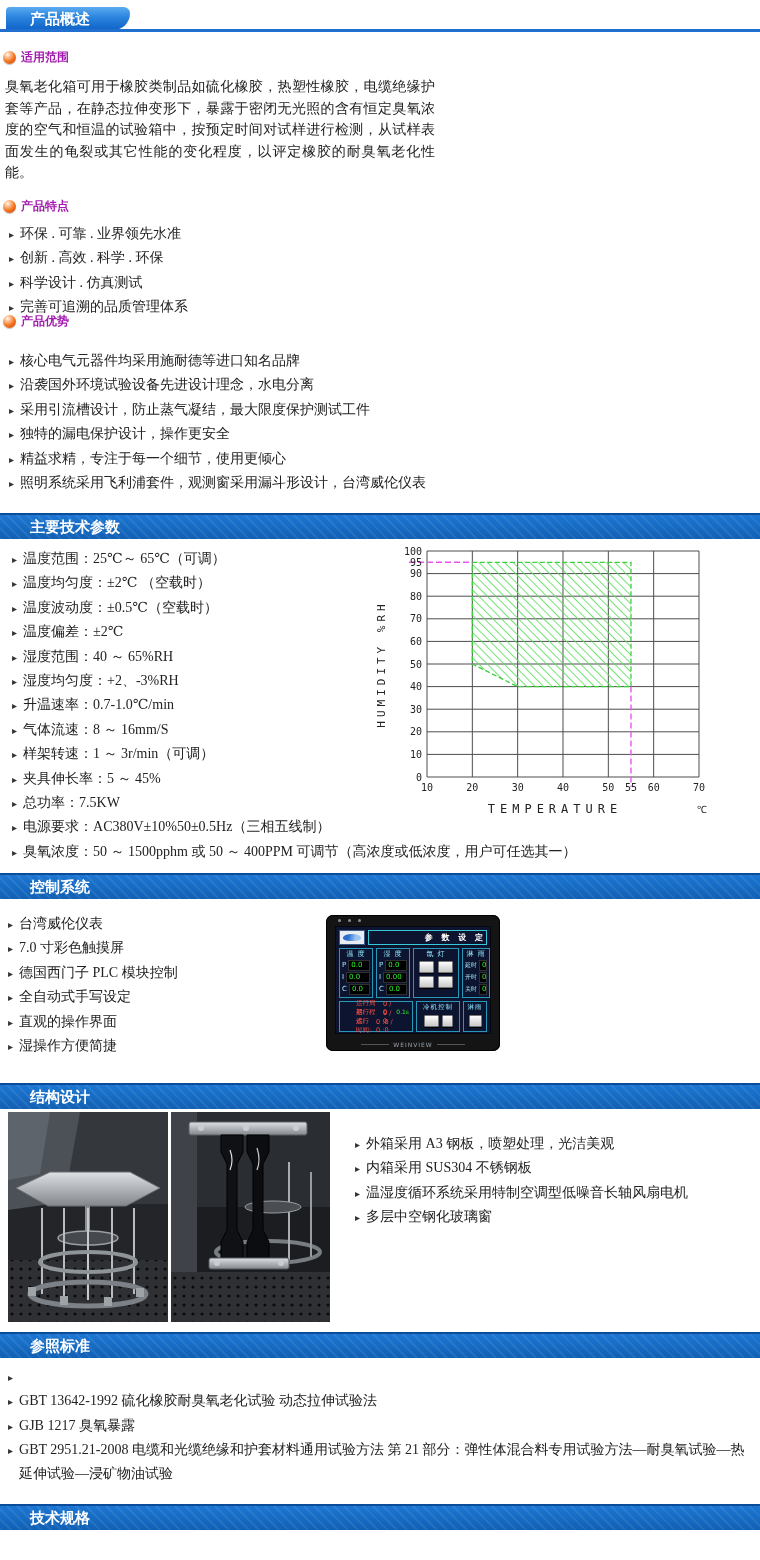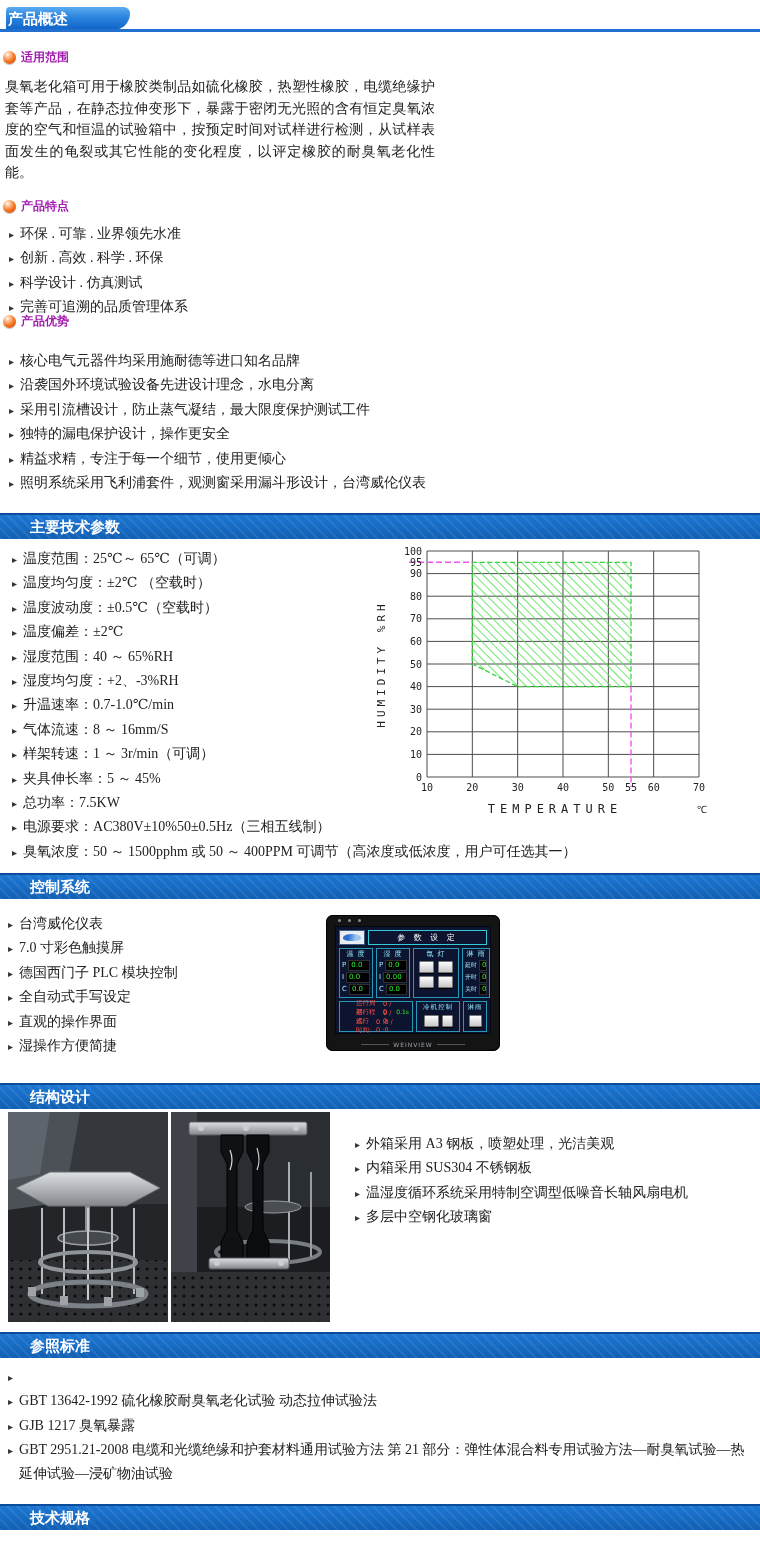--- a/index.html
+++ b/index.html
@@ -2,21 +2,21 @@
 <html><head>
 <meta charset="utf-8">
 <style>
   html,body{margin:0;padding:0;background:#fff;}
   .page{position:relative;width:760px;height:1560px;background:#fff;overflow:hidden;
         font-family:"Liberation Serif","DejaVu Serif",serif;color:#222;}
   
   .tab{position:absolute;left:6px;top:7px;width:124px;height:23px;
        background:linear-gradient(180deg,#5aabf0 0%,#2b84dd 45%,#0f63c8 100%);
        border-radius:6px 10px 26px 2px;color:#fff;font-family:"Liberation Sans",sans-serif;
-       font-weight:bold;font-size:15px;line-height:23px;padding-left:2px;box-sizing:border-box;}
+       font-weight:bold;font-size:15px;line-height:23px;padding-left:24px;box-sizing:border-box;}
   .tab-rule{position:absolute;left:0;top:29px;width:760px;height:3px;background:#2170cf;}
   
   .subhead{position:absolute;left:3px;display:flex;align-items:center;gap:5px;
            font-family:"Liberation Sans",sans-serif;}
   .ball{width:13px;height:13px;border-radius:50%;
         background:radial-gradient(circle at 35% 28%,#ffffff 0%,#ffc9a0 18%,#f4731f 55%,#c93a00 100%);
         box-shadow:0 1px 1px rgba(0,0,0,.25);}
   .subhead-text{color:#a21caf;font-weight:bold;font-size:12px;text-align:right;}
   .para{position:absolute;left:5px;width:430px;font-size:14px;line-height:21.6px;text-align:justify;}
   
@@ -43,22 +43,22 @@
   .hmi{position:absolute;left:326px;top:915px;width:174px;height:136px;background:#141414;
        border-radius:7px;box-shadow:0 0 0 1px #000 inset;font-family:"DejaVu Sans",sans-serif;}
   .hmi-dots{position:absolute;left:12px;top:4px;display:flex;gap:7px;}
   .hmi-dots i{width:3px;height:3px;background:#8a8a8a;border-radius:50%;}
   .hmi-screen{position:absolute;left:9px;top:11px;width:156px;height:108px;background:#0d1430;
        border:1px solid #04070f;box-sizing:border-box;padding:3px;}
   .hmi-head{display:flex;height:15px;gap:3px;margin-bottom:3px;}
   .hmi-logo{width:26px;background:#e8edf2;border:1px solid #3a5a88;box-sizing:border-box;position:relative;}
   .hmi-logo span{position:absolute;left:3px;top:3px;width:18px;height:7px;border-radius:50% 50% 40% 40%;
        background:linear-gradient(100deg,#2a6fd0 30%,#9cc4ee 70%);}
-  .hmi-title{flex:1;border:1px solid #35c8d8;color:#fff;font-size:8px;font-weight:normal;
-       letter-spacing:3px;text-align:center;line-height:13px;}
+  .hmi-title{flex:1;border:1px solid #35c8d8;color:#fff;font-size:8px;font-weight:bold;
+       letter-spacing:3px;text-align:right;line-height:13px;}
   .hmi-panels{display:flex;gap:3px;height:50px;}
   .hp{border:1px solid #2898b8;box-sizing:border-box;padding:1px 2px;}
   .hp-label{color:#8fe8ff;font-size:7px;text-align:center;letter-spacing:1px;line-height:9px;}
   .hp-row{display:flex;align-items:center;gap:2px;height:12px;}
   .hp-row b{color:#9fe9ff;font-size:7px;font-weight:normal;}
   .hp-row .tl{color:#9fe9ff;font-size:6px;flex:0 0 12px;}
   .val{flex:1;background:#000;border:1px solid #303030;color:#2cf32c;font-size:7px;
        line-height:9px;padding-left:2px;}
   .hp-btns{display:grid;grid-template-columns:1fr 1fr;gap:3px 4px;padding:2px 3px;}
   .hbtn{display:inline-block;width:13px;height:10px;background:linear-gradient(#fdfdfd,#c9c9c9);

